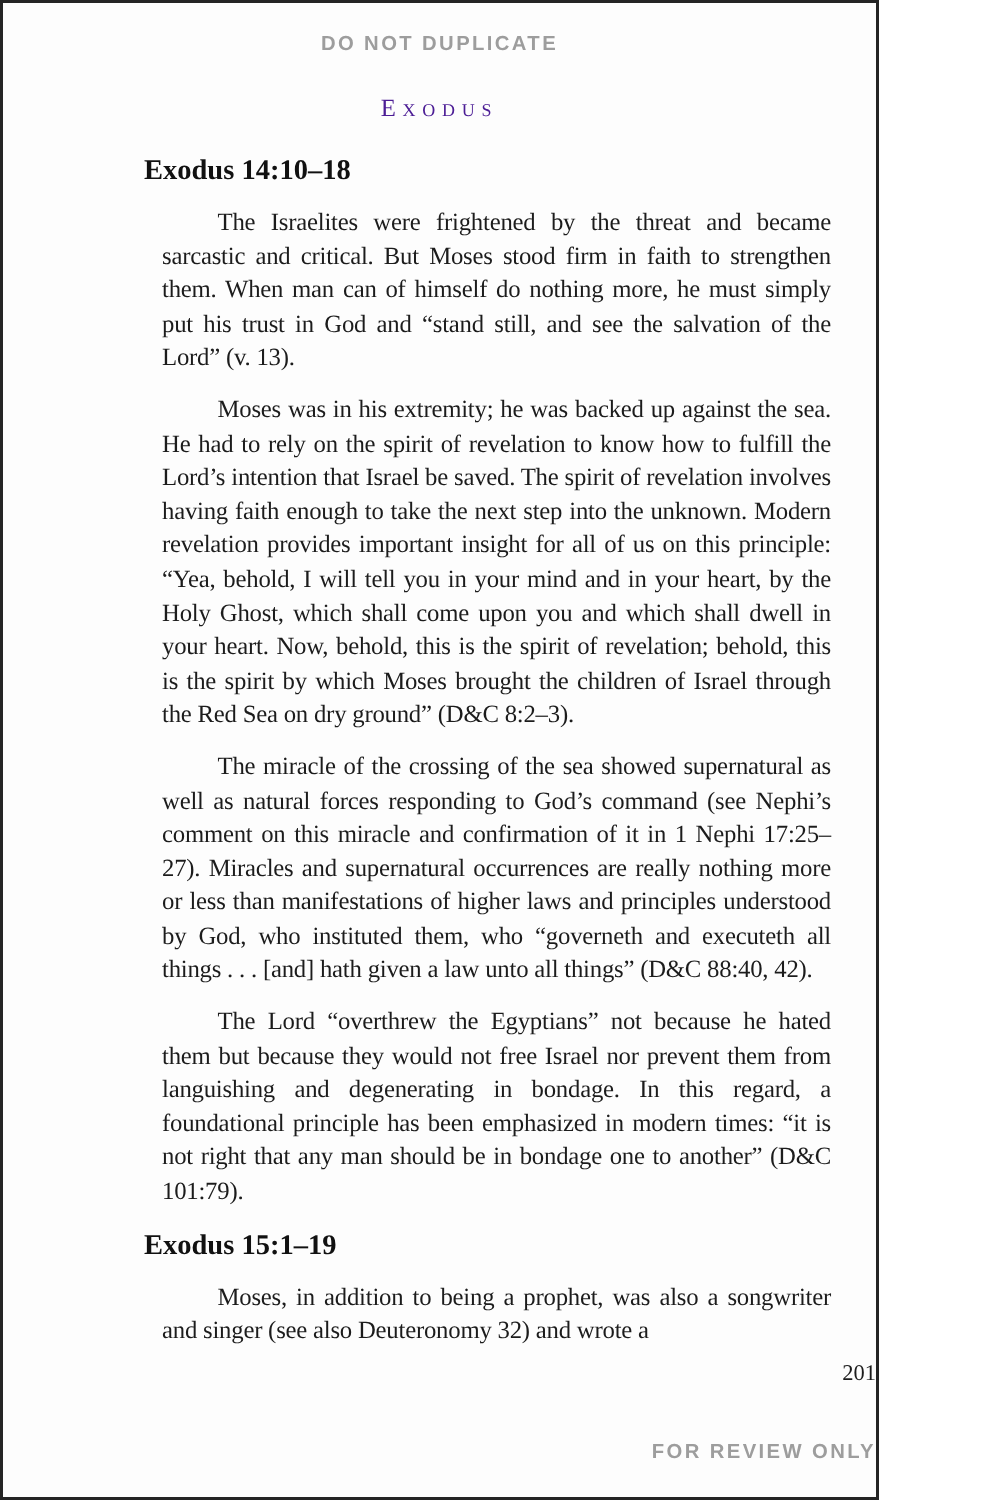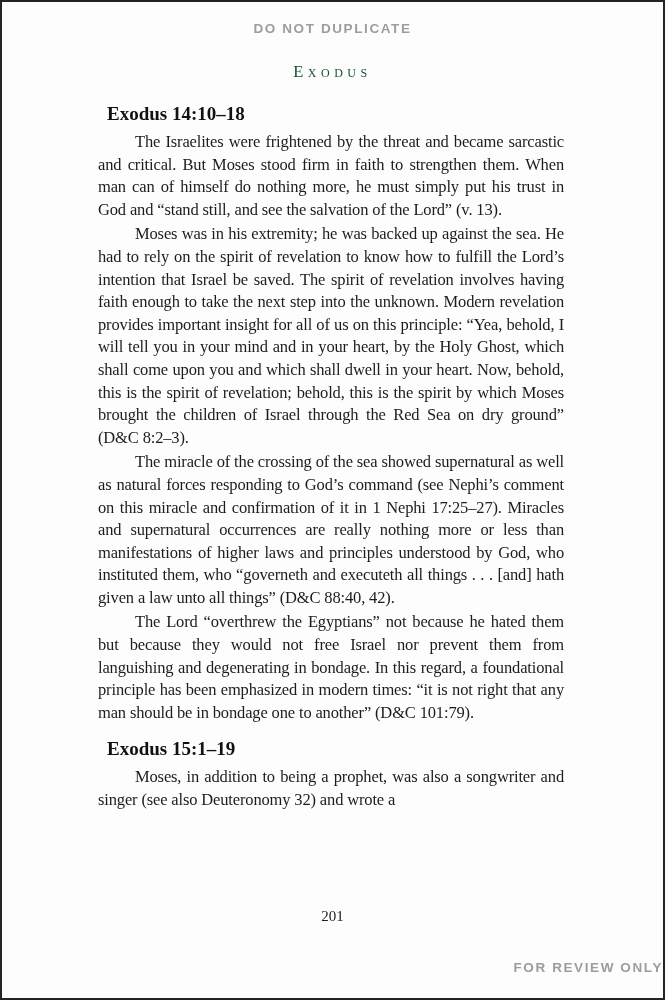--- a/index.html
+++ b/index.html
@@ -2,21 +2,21 @@
 <html lang="en"><head>
 <meta charset="utf-8">
 <style>
   html, body {
     margin: 0;
     padding: 0;
     background: #ffffff;
   }
   .page {
     position: relative;
-    width: 665px;
+    width: 586px;
     height: 1000px;
     box-sizing: border-box;
     border: 2px solid #242424;
     background: #fdfdfd;
     font-family: "Liberation Serif", serif;
     overflow: hidden;
   }
   .watermark {
     position: absolute;
     left: 0;
@@ -33,55 +33,55 @@
   .wm-bottom { top: 958px; text-align: right; }
   .running-head {
     position: absolute;
     top: 60px;
     left: 0;
     right: 0;
     text-align: center;
     font-variant: small-caps;
     letter-spacing: 4.5px;
     font-size: 16.5px;
-    color: #14532d;
+    color: #4c1d95;
   }
   .content {
     position: absolute;
     top: 100px;
     left: 94px;
     width: 470px;
     color: #1c1c1c;
   }
   .content h2 {
     font-size: 19px;
     line-height: 23px;
-    margin: 13px 0 6px 11px;
+    margin: 13px 0 6px 0;
     color: #111111;
     font-weight: bold;
   }
   .content section:first-child h2 {
     margin-top: 0;
   }
   .content p {
-    margin: 2px;
+    margin: 12px;
     font-size: 16.5px;
     line-height: 22.6px;
     text-align: justify;
     text-indent: 37px;
     letter-spacing: -0.15px;
     hyphens: auto;
     -webkit-hyphens: auto;
   }
   .page-number {
     position: absolute;
     top: 906px;
     left: 0;
     right: 0;
-    text-align: center;
+    text-align: right;
     font-size: 15px;
     color: #1c1c1c;
   }
 </style>
 </head>
 <body>
 
 <div class="page">
 
   <div class="watermark wm-top">DO NOT DUPLICATE</div>

